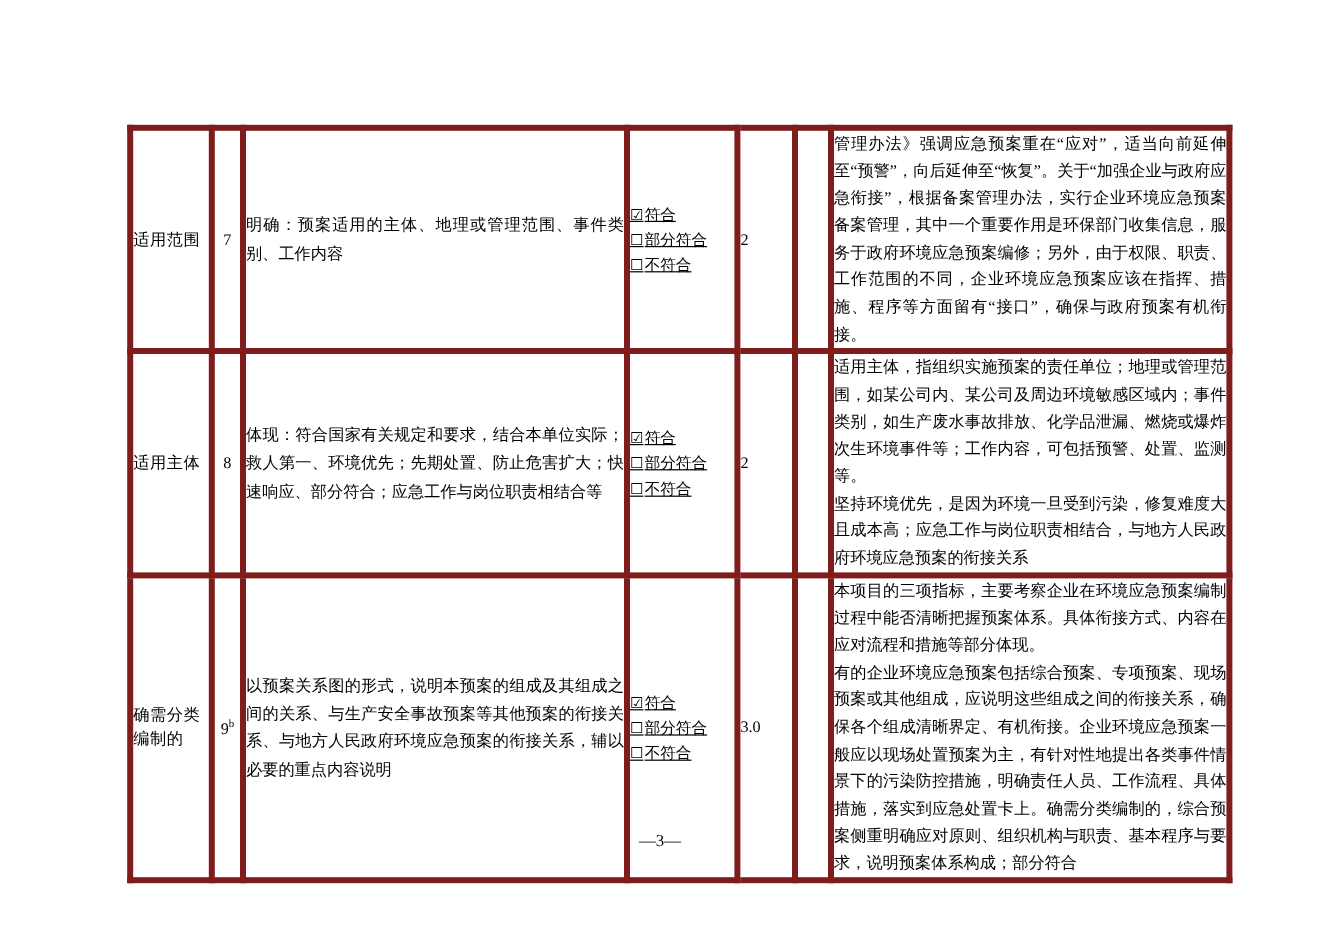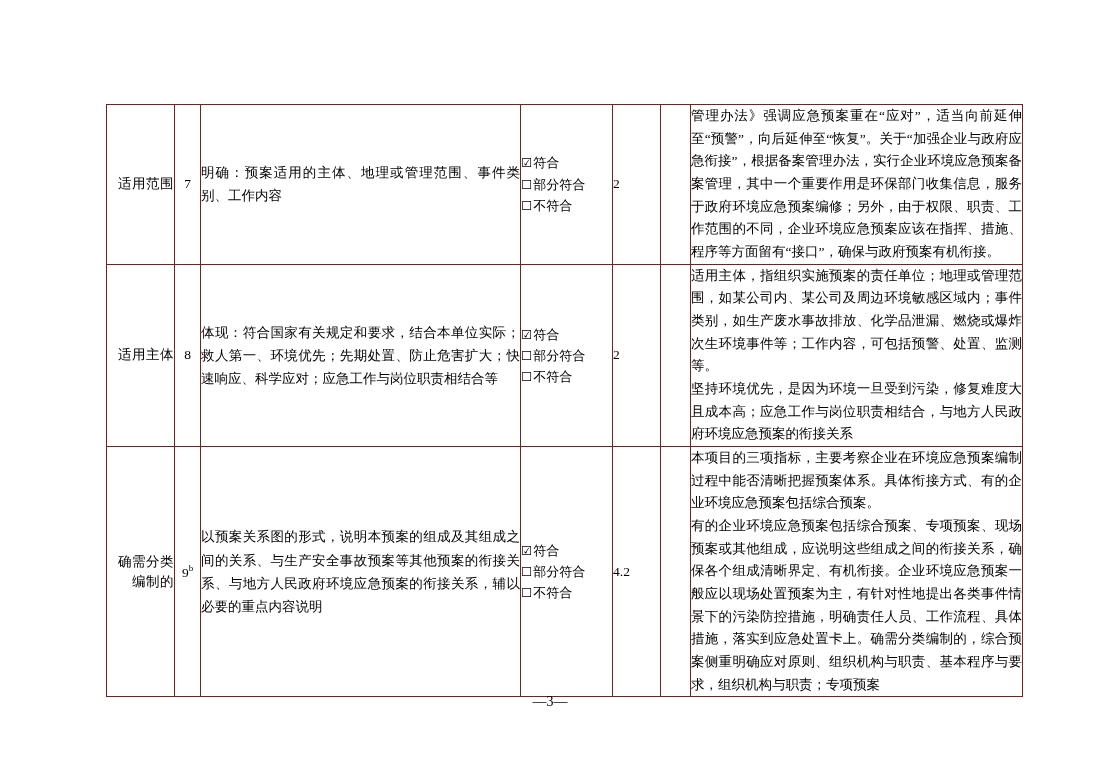--- a/index.html
+++ b/index.html
@@ -23,35 +23,35 @@
   }
   table.audit {
     position: absolute;
     left: 106px;
     top: 104px;
     width: 916px;
     border-collapse: collapse;
     table-layout: fixed;
   }
   table.audit td {
-    border: 1px solid #7f1d1d;
+    border: 5px solid #7f1d1d;
     vertical-align: middle;
     padding: 0;
   }
   
   col.c-cat   { width: 68px; }
   col.c-no    { width: 26px; }
   col.c-desc  { width: 320px; }
   col.c-chk   { width: 92px; }
   col.c-score { width: 48px; }
   col.c-blank { width: 30px; }
   col.c-note  { width: 332px; }
 
   .cell-cat {
-    text-align: right;
+    text-align: left;
     font-size: 13.5px;
     line-height: 1.5;
     padding: 2px 2px;
     letter-spacing: 0.5px;
   }
   .cell-no {
     text-align: center;
     font-size: 13.5px;
     padding: 2px 0;
   }
@@ -64,20 +64,21 @@
     line-height: 1.72;
     padding: 5px 8px 5px 8px;
     text-align: justify;
     text-justify: inter-ideograph;
   }
   .cell-chk {
     font-size: 13px;
     line-height: 1.62;
     padding: 6px 4px 6px 7px;
     vertical-align: middle;
+    text-decoration: underline;
   }
   .cell-chk .opt {
     white-space: nowrap;
   }
   .cell-chk .box {
     font-family: "DejaVu Sans", sans-serif;
     font-size: 12.5px;
     margin-right: 1px;
   }
   .cell-score {
@@ -138,21 +139,21 @@
         <td class="cell-score">2</td>
         <td class="cell-blank"></td>
         <td class="cell-note">
           <p>管理办法》强调应急预案重在“应对”，适当向前延伸至“预警”，向后延伸至“恢复”。关于“加强企业与政府应急衔接”，根据备案管理办法，实行企业环境应急预案备案管理，其中一个重要作用是环保部门收集信息，服务于政府环境应急预案编修；另外，由于权限、职责、工作范围的不同，企业环境应急预案应该在指挥、措施、程序等方面留有“接口”，确保与政府预案有机衔接。</p>
         </td>
       </tr>
 
       <tr>
         <td class="cell-cat">适用主体</td>
         <td class="cell-no"><span>8</span></td>
-        <td class="cell-desc">体现：符合国家有关规定和要求，结合本单位实际；救人第一、环境优先；先期处置、防止危害扩大；快速响应、科学应对；应急工作与岗位职责相结合等</td>
+        <td class="cell-desc">体现：符合国家有关规定和要求，结合本单位实际；救人第一、环境优先；先期处置、防止危害扩大；快速响应、部分符合；应急工作与岗位职责相结合等</td>
         <td class="cell-chk">
           <div class="opt"><span class="box">☑</span><span>符合</span></div>
           <div class="opt"><span class="box">☐</span><span>部分符合</span></div>
           <div class="opt"><span class="box">☐</span><span>不符合</span></div>
         </td>
         <td class="cell-score">2</td>
         <td class="cell-blank"></td>
         <td class="cell-note">
           <p>适用主体，指组织实施预案的责任单位；地理或管理范围，如某公司内、某公司及周边环境敏感区域内；事件类别，如生产废水事故排放、化学品泄漏、燃烧或爆炸次生环境事件等；工作内容，可包括预警、处置、监测等。</p>
           <p>坚持环境优先，是因为环境一旦受到污染，修复难度大且成本高；应急工作与岗位职责相结合，与地方人民政府环境应急预案的衔接关系</p>
@@ -161,25 +162,25 @@
 
       <tr>
         <td class="cell-cat">确需分类编制的</td>
         <td class="cell-no"><span>9</span><span class="sup">b</span></td>
         <td class="cell-desc">以预案关系图的形式，说明本预案的组成及其组成之间的关系、与生产安全事故预案等其他预案的衔接关系、与地方人民政府环境应急预案的衔接关系，辅以必要的重点内容说明</td>
         <td class="cell-chk">
           <div class="opt"><span class="box">☑</span><span>符合</span></div>
           <div class="opt"><span class="box">☐</span><span>部分符合</span></div>
           <div class="opt"><span class="box">☐</span><span>不符合</span></div>
         </td>
-        <td class="cell-score">4.2</td>
+        <td class="cell-score">3.0</td>
         <td class="cell-blank"></td>
         <td class="cell-note">
-          <p>本项目的三项指标，主要考察企业在环境应急预案编制过程中能否清晰把握预案体系。具体衔接方式、有的企业环境应急预案包括综合预案。</p>
-          <p>有的企业环境应急预案包括综合预案、专项预案、现场预案或其他组成，应说明这些组成之间的衔接关系，确保各个组成清晰界定、有机衔接。企业环境应急预案一般应以现场处置预案为主，有针对性地提出各类事件情景下的污染防控措施，明确责任人员、工作流程、具体措施，落实到应急处置卡上。确需分类编制的，综合预案侧重明确应对原则、组织机构与职责、基本程序与要求，组织机构与职责；专项预案</p>
+          <p>本项目的三项指标，主要考察企业在环境应急预案编制过程中能否清晰把握预案体系。具体衔接方式、内容在应对流程和措施等部分体现。</p>
+          <p>有的企业环境应急预案包括综合预案、专项预案、现场预案或其他组成，应说明这些组成之间的衔接关系，确保各个组成清晰界定、有机衔接。企业环境应急预案一般应以现场处置预案为主，有针对性地提出各类事件情景下的污染防控措施，明确责任人员、工作流程、具体措施，落实到应急处置卡上。确需分类编制的，综合预案侧重明确应对原则、组织机构与职责、基本程序与要求，说明预案体系构成；部分符合</p>
         </td>
       </tr>
     </tbody>
   </table>
 
   <div class="page-number">—3—</div>
 
 </div>
 
 </body></html>

